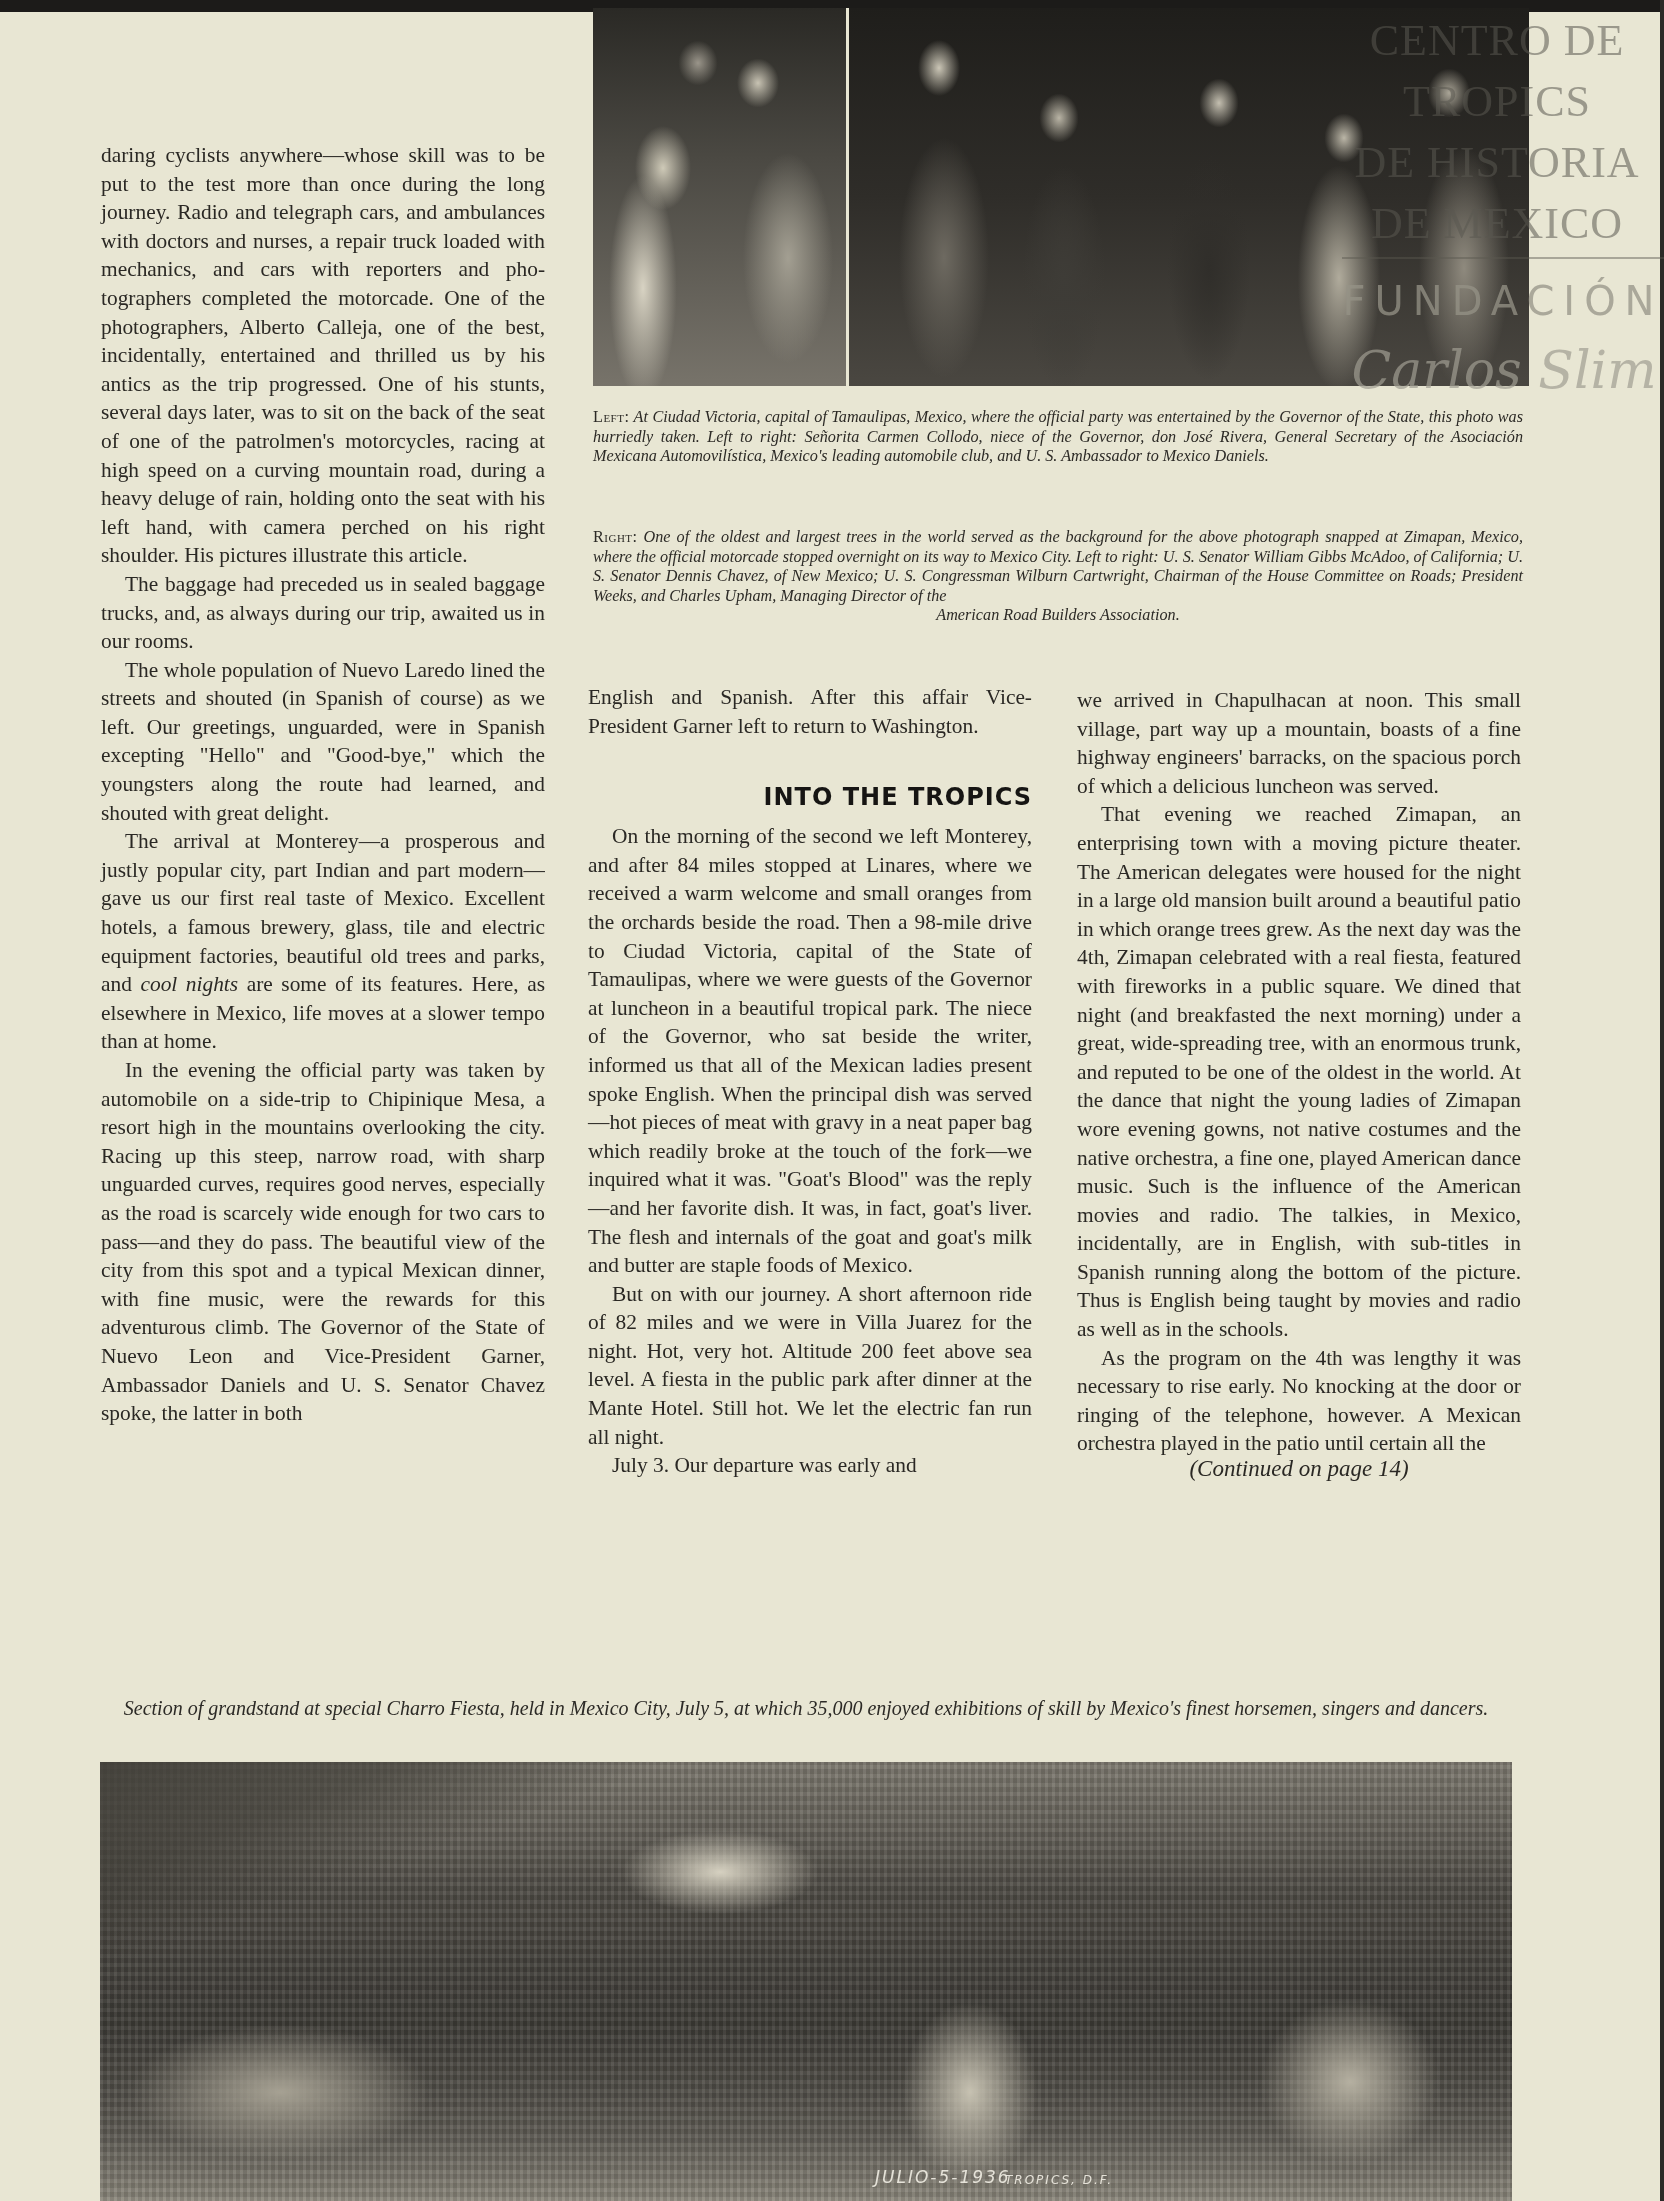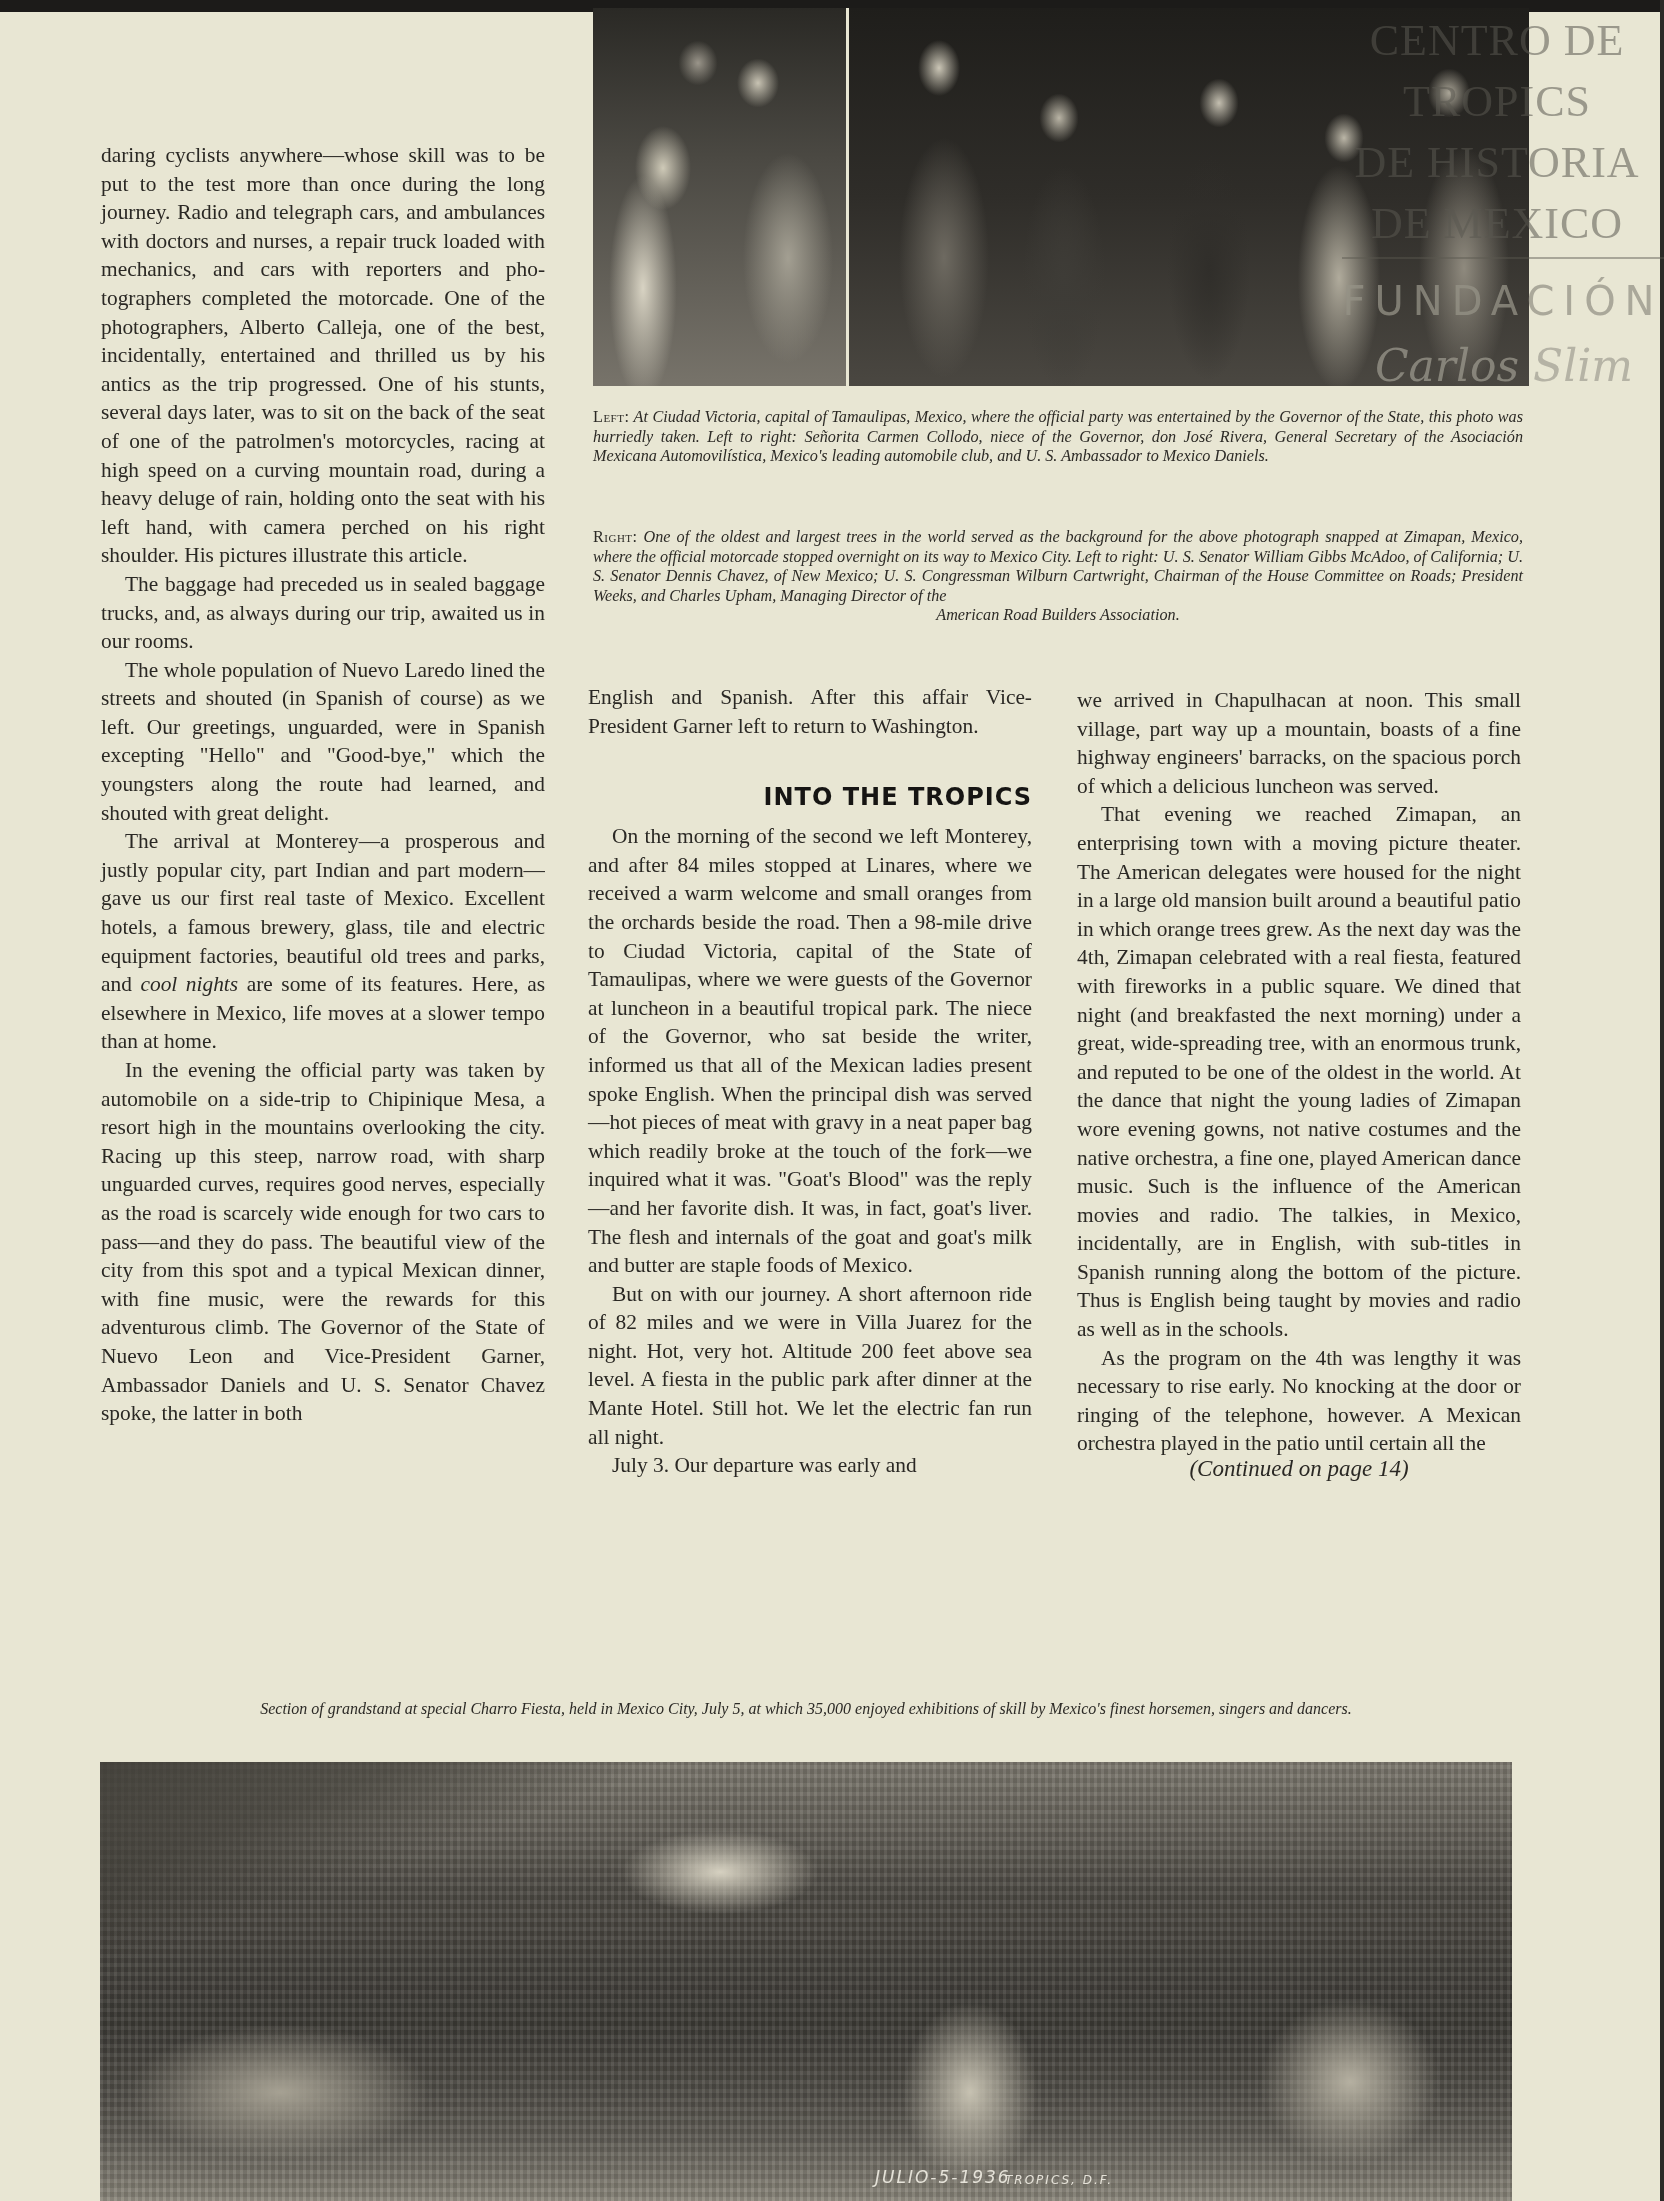--- a/index.html
+++ b/index.html
@@ -63,21 +63,21 @@
 
     
     .watermark {
       position: absolute; left: 1330px; top: 10px; width: 334px; height: 400px;
       text-align: center; color: rgba(90,88,80,0.55);
       pointer-events: none;
     }
     .wm-line { font-family: "Liberation Serif", serif; font-size: 44px; line-height: 61px; letter-spacing: 1px; }
     .wm-rule { position: absolute; left: 12px; right: 0; top: 247px; height: 2px; background: rgba(90,88,80,0.45); }
     .wm-fundacion { position: absolute; left: 12px; right: 0; top: 268px; font-family: "DejaVu Sans", sans-serif; font-size: 40px; letter-spacing: 9px; color: rgba(150,147,135,0.75); }
-    .wm-signature { position: absolute; left: 14px; right: 0; top: 330px; font-family: "DejaVu Serif", serif; font-style: italic; font-size: 44px; color: rgba(160,157,145,0.7); }
+    .wm-signature { position: absolute; left: 14px; right: 0; top: 330px; font-family: "DejaVu Serif", serif; font-style: italic; font-size: 52px; color: rgba(160,157,145,0.7); }
 
     
     .col {
       position: absolute; width: 444px;
       font-size: 21.4px; line-height: 28.6px;
       text-align: justify; hyphens: manual;
     }
     .col p { margin: 0; text-indent: 0; }
     .col p.ind { text-indent: 24px; }
     .col-1 { left: 101px; top: 141px; }
@@ -96,21 +96,21 @@
       font-size: 16.2px; line-height: 19.6px; font-style: italic;
       text-align: justify; color: #2c2a26;
     }
     .caption .lead { font-style: normal; font-variant: small-caps; letter-spacing: .5px; }
     .caption-left { top: 408px; }
     .caption-right { top: 528px; }
     .caption-right .last { display: block; text-align: center; }
 
     .bottom-caption {
       position: absolute; left: 100px; top: 1699px; width: 1412px;
-      font-size: 16px; line-height: 19px; font-style: italic; text-align: center; color: #2c2a26;
+      font-size: 20px; line-height: 19px; font-style: italic; text-align: center; color: #2c2a26;
     }
   </style>
 </head>
 <body>
 
 <div class="topbar"></div>
 <div class="rightedge"></div>
 
 <div class="photo photo-left" role="img" aria-label="Group photo at Ciudad Victoria, Tamaulipas"></div>
 <div class="photo-divider"></div>

